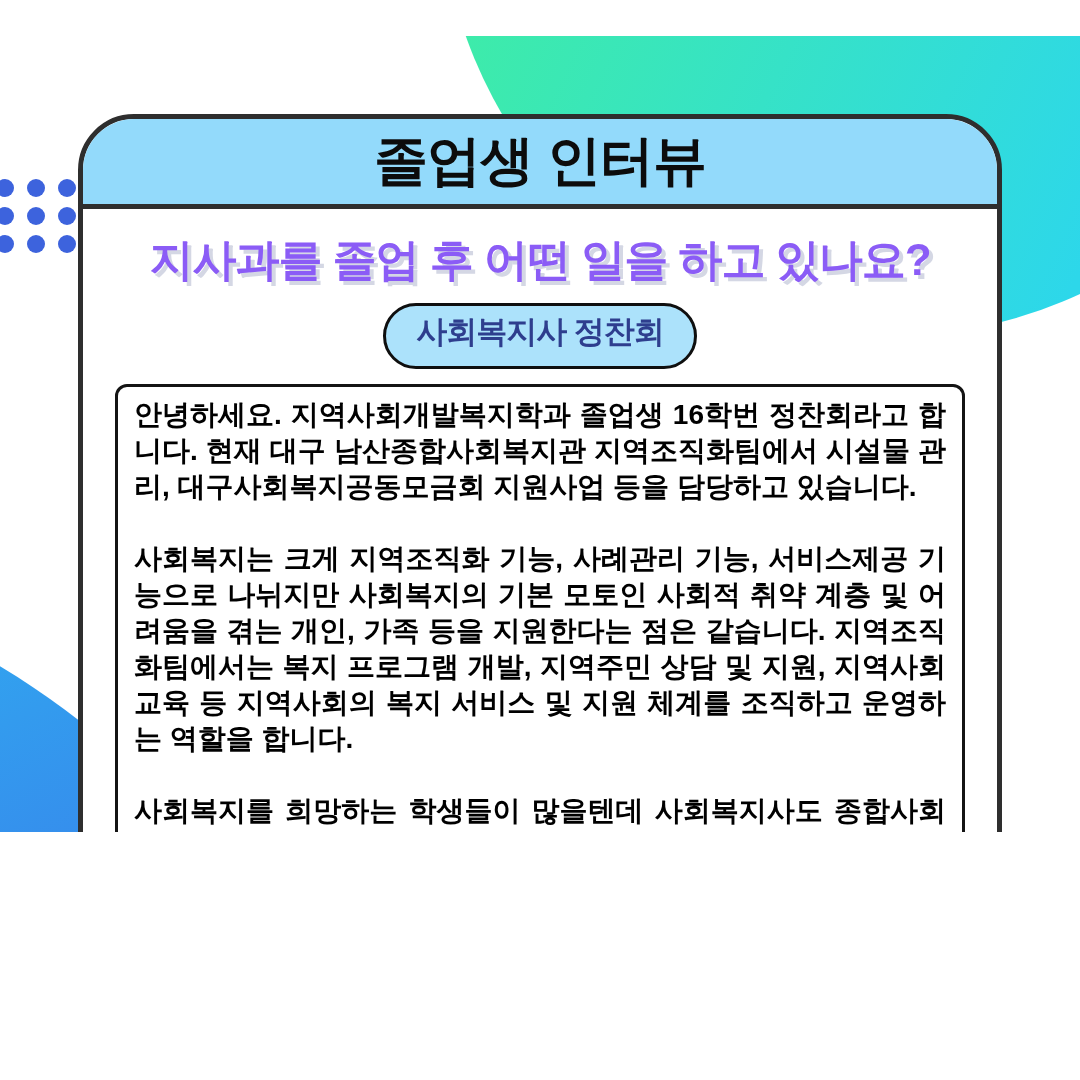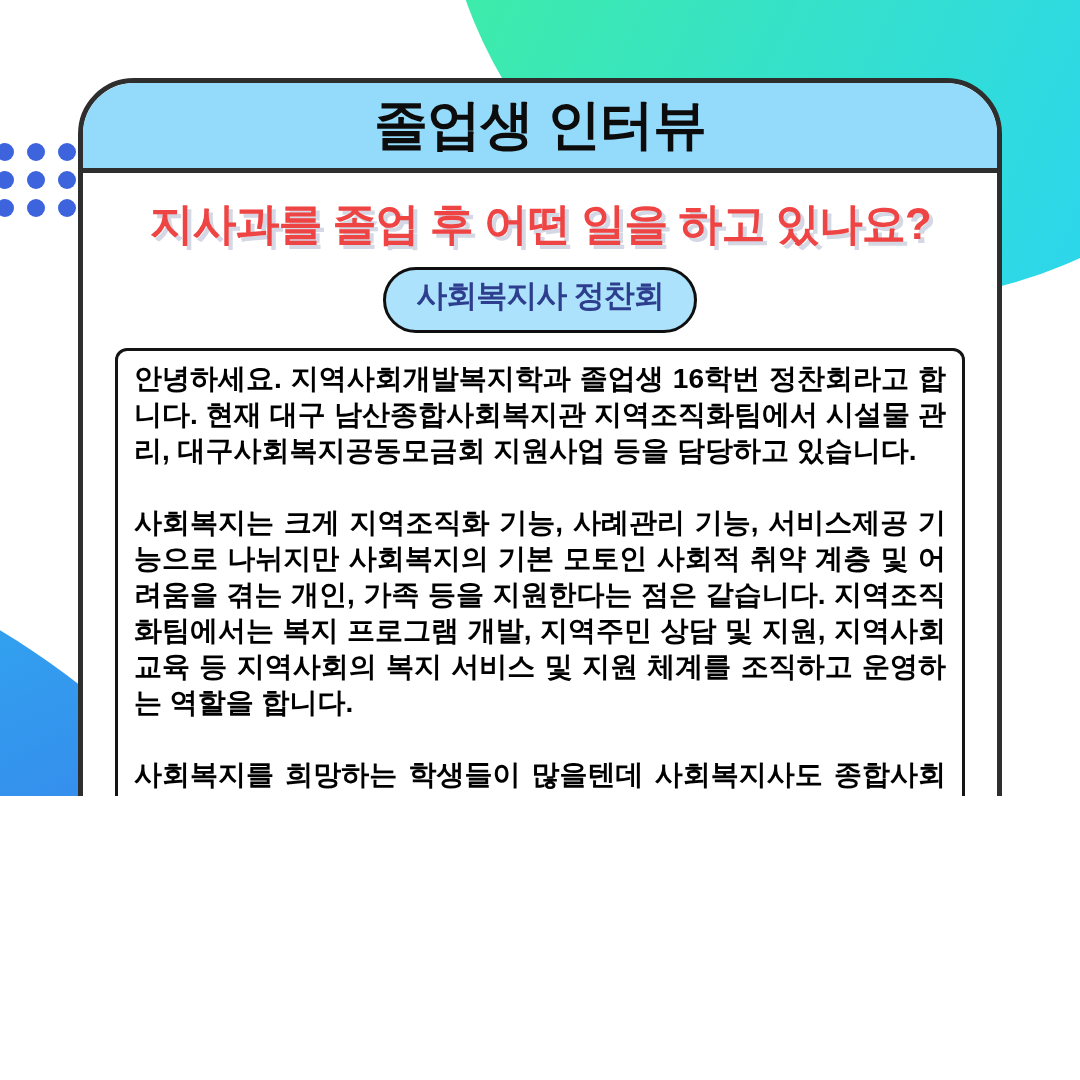--- a/index.html
+++ b/index.html
@@ -1,20 +1,20 @@
 <!DOCTYPE html>
 <html><head>
 <meta charset="utf-8">
 <style>
   html,body{margin:0;padding:0;}
   body{
     width:1080px;height:1080px;overflow:hidden;background:#ffffff;
     font-family:"Liberation Sans","DejaVu Sans",sans-serif;
   }
-  .stage{position:relative;width:1080px;height:796px;overflow:hidden;background:#ffffff;}
+  .stage{position:relative;width:1080px;height:796px;overflow:hidden;background:#ffffff;margin-top:36px;}
 
   
   .blob{position:absolute;border-radius:50%;}
   .blob-top-right{
     width:900px;height:900px;left:440px;top:-600px;z-index:0;
     background:linear-gradient(115deg,#3FEDA4 18%,#2DD7EA 78%);
   }
   .blob-bottom-left{
     width:1560px;height:1560px;left:-1180px;top:520px;z-index:0;
     background:linear-gradient(155deg,#2BC8F3 8%,#3B6EE9 55%);
@@ -39,21 +39,21 @@
   .card-header{
     flex:0 0 85px;background:#93DAFB;border-bottom:5px solid #2E2E2E;
     display:flex;align-items:center;justify-content:center;
   }
   .card-header .htitle{
     font-size:54px;font-weight:800;color:#0c0c0c;letter-spacing:-1px;
   }
   .card-main{flex:1 1 auto;background:#ffffff;position:relative;}
   .question{
     margin-top:22px;text-align:center;
-    font-size:44px;font-weight:800;color:#ef4444;letter-spacing:-1px;
+    font-size:44px;font-weight:800;color:#8b5cf6;letter-spacing:-1px;
     text-shadow:4px 4px 0 rgba(120,130,170,0.32);
   }
   .badge-row{display:flex;justify-content:center;margin-top:13px;}
   .badge{
     background:#ACE2FB;border:3px solid #0f0f0f;border-radius:999px;
     padding:5px 30px 13px 30px;
     font-size:31px;font-weight:800;color:#2E3E8E;letter-spacing:-1px;
   }
   .answer-box{
     width:850px;box-sizing:border-box;margin:15px auto 0 auto;

